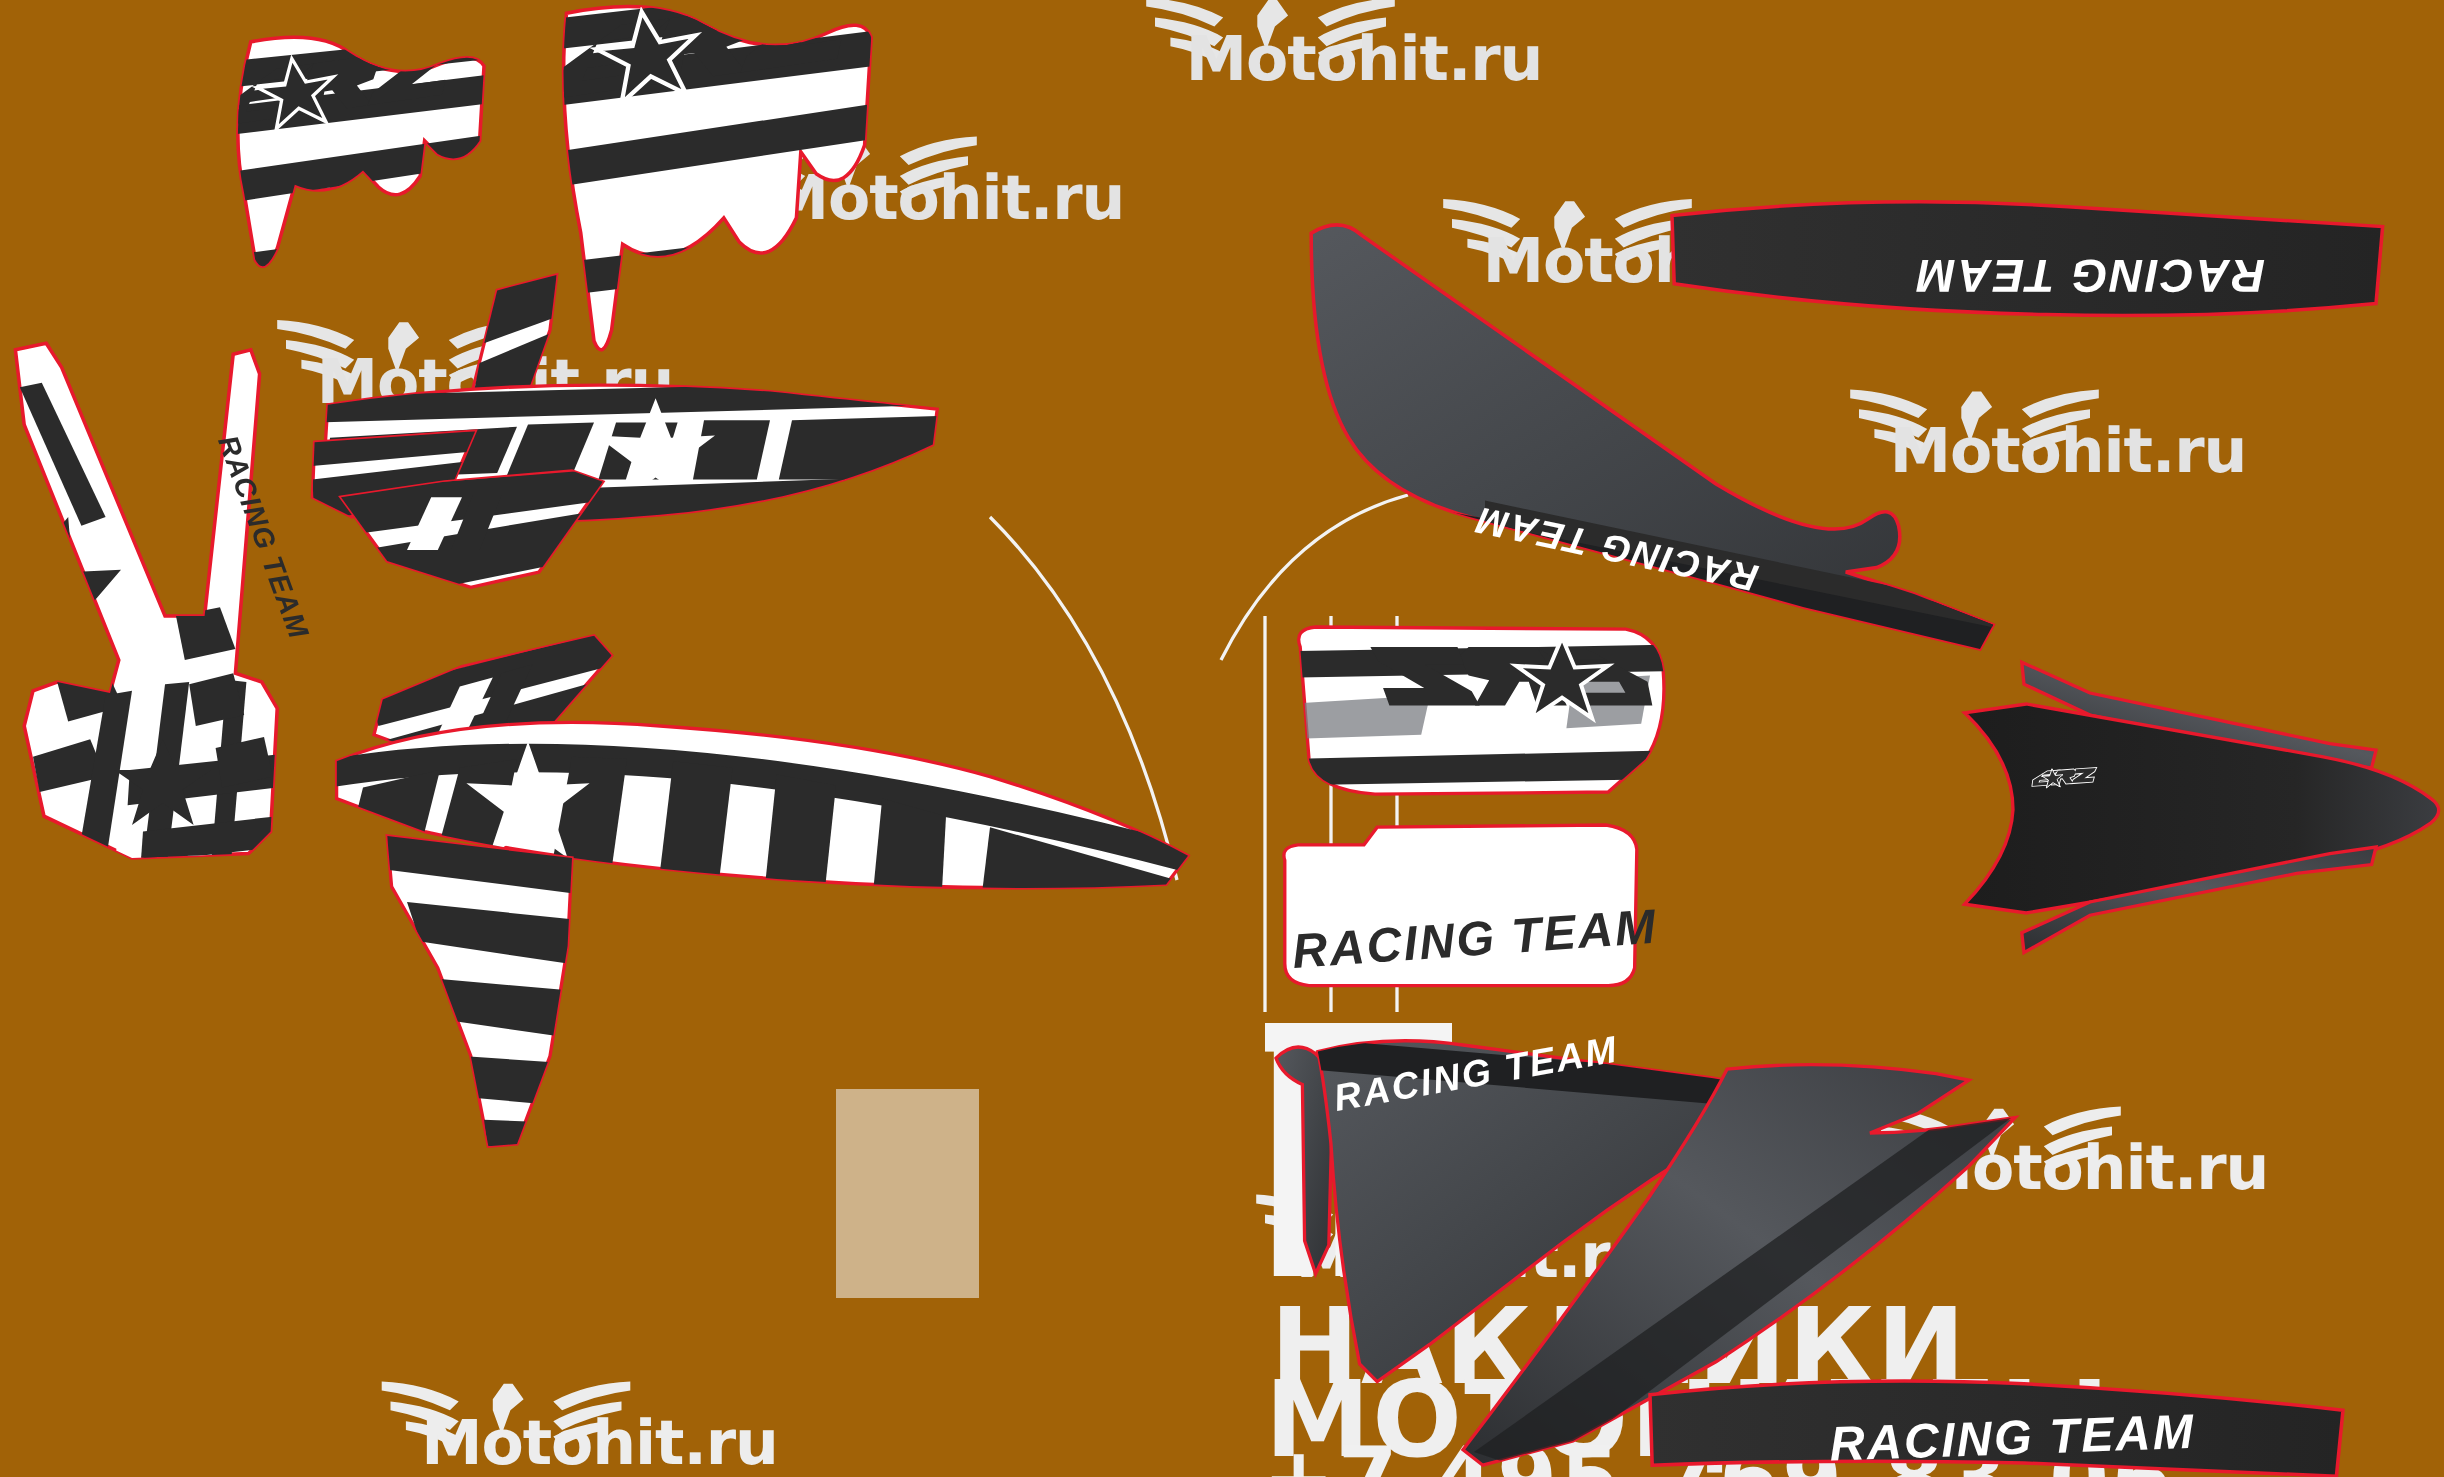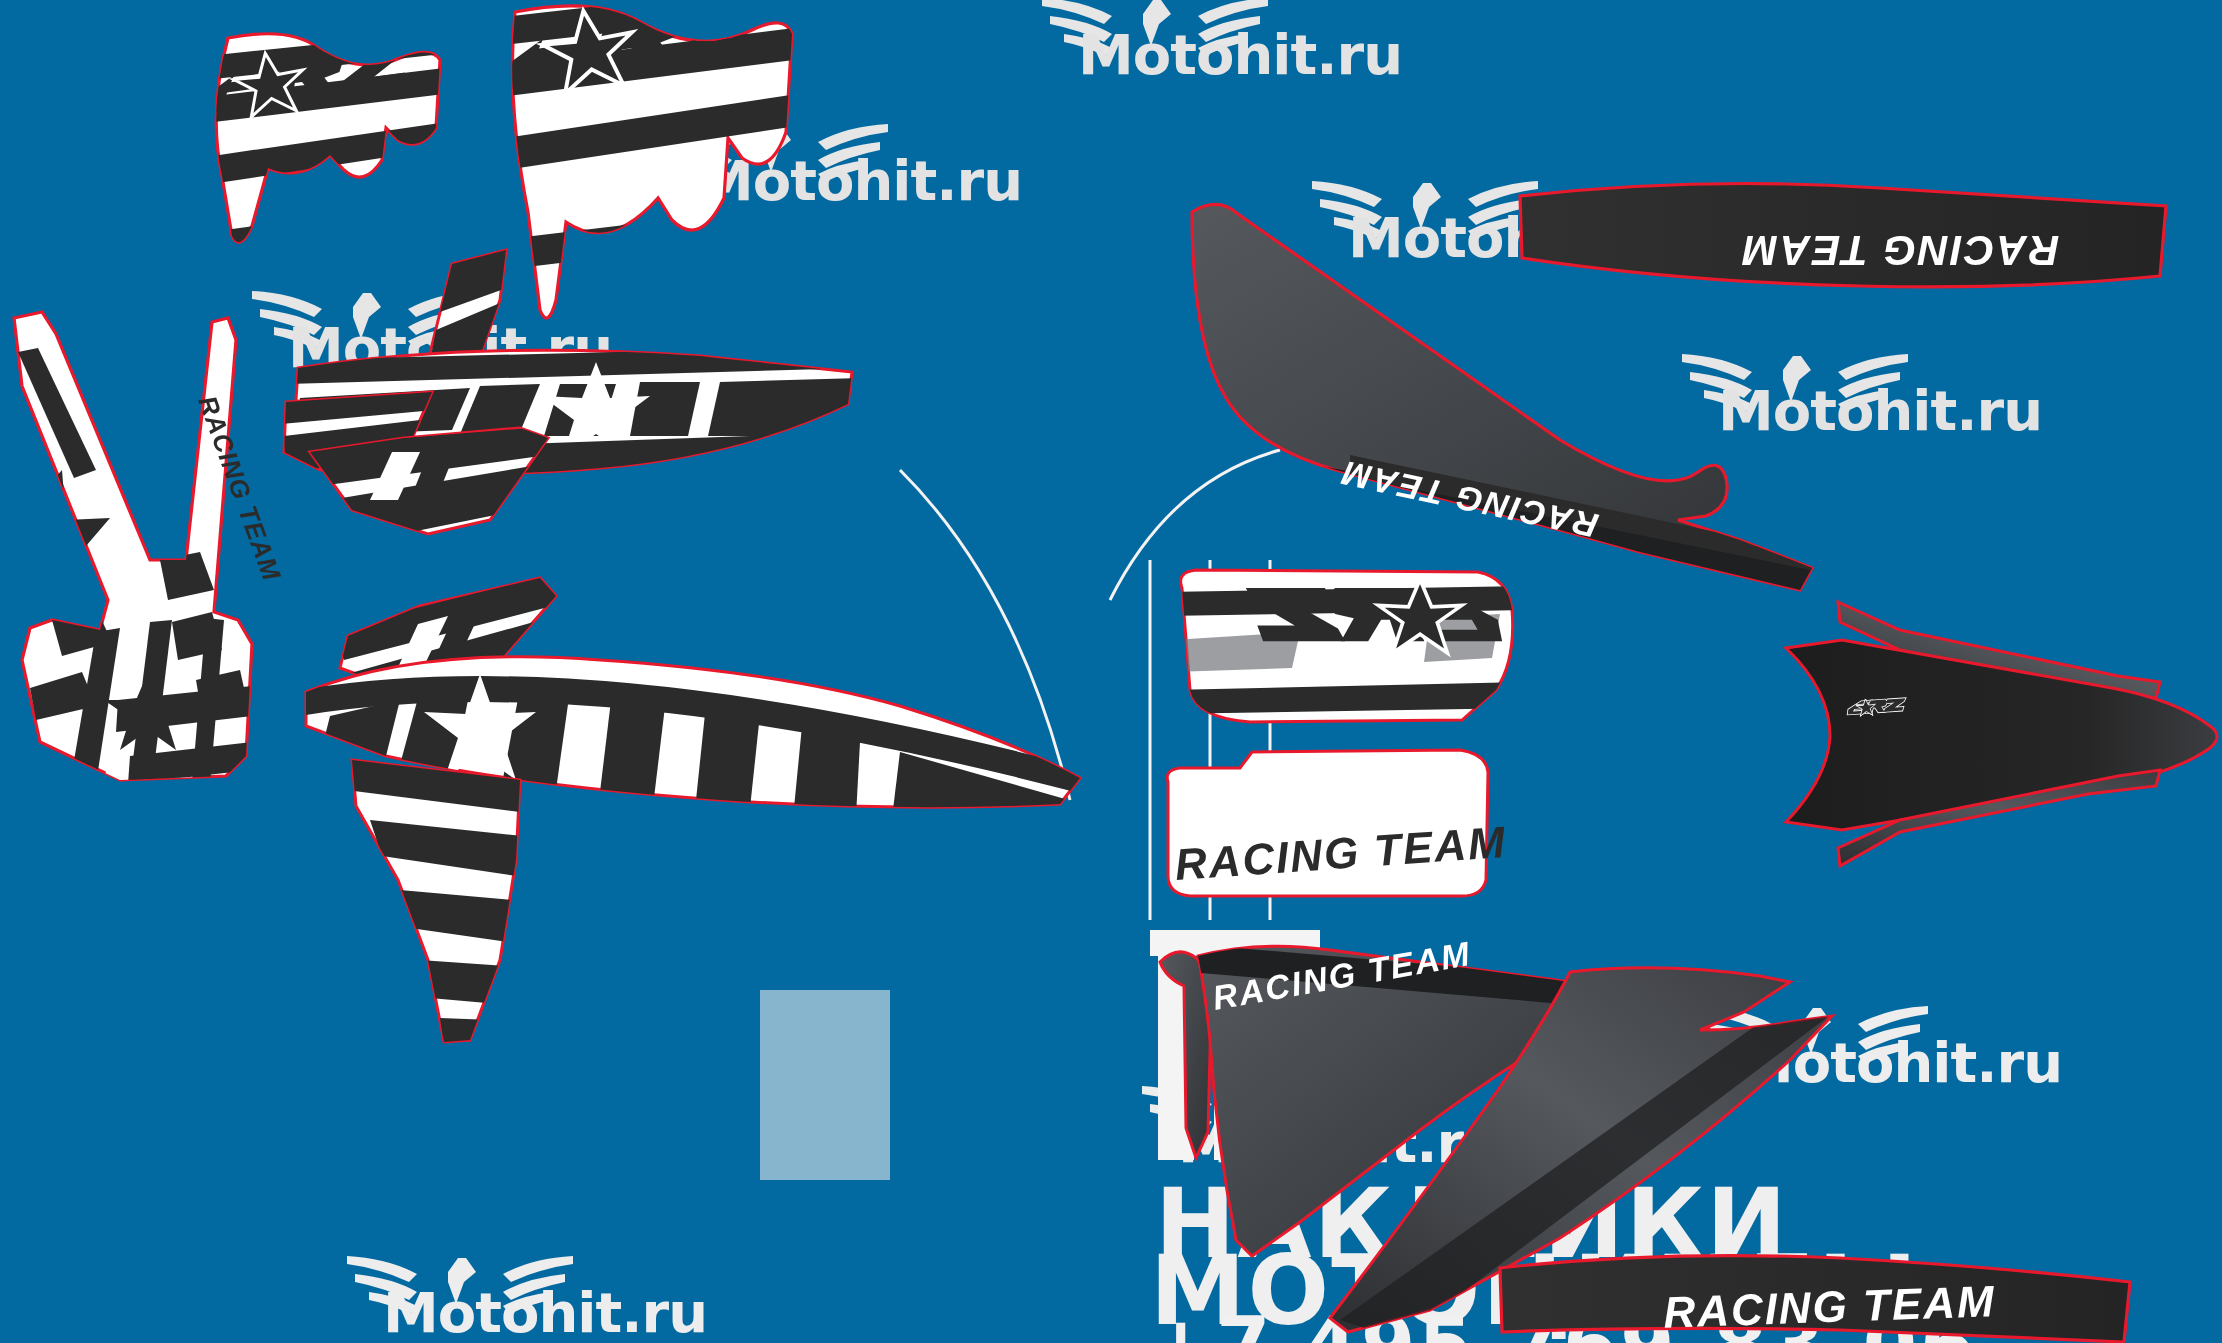--- a/index.html
+++ b/index.html
@@ -1,18 +1,18 @@
 <!DOCTYPE html>
 <html><head>
 <meta charset="utf-8">
 <style>
   html,body{margin:0;padding:0;background:#ffffff;}
   body{width:2222px;height:1343px;overflow:hidden;position:relative;
        font-family:"Liberation Sans", sans-serif;}
-  #stage{position:absolute;inset:0;width:2222px;height:1343px;background:#0369a1;}
+  #stage{position:absolute;inset:0;width:2222px;height:1343px;background:#a16207;}
   svg.layer{position:absolute;left:0;top:0;width:2222px;height:1343px;}
   .wm{position:absolute;color:#e3e3e3;font-weight:bold;user-select:none;
       font-family:"DejaVu Sans", sans-serif;letter-spacing:-1px;white-space:nowrap;}
   .wm-big{font-size:56px;}
   .wm-huge{font-size:96px;color:#efefef;letter-spacing:2px;}
   .wm-phone{font-size:78px;color:#f0f0f0;letter-spacing:3px;}
   .wm-sub{font-size:46px;color:#f0f0f0;}
   .wing{position:absolute;}
 </style>
 </head>

